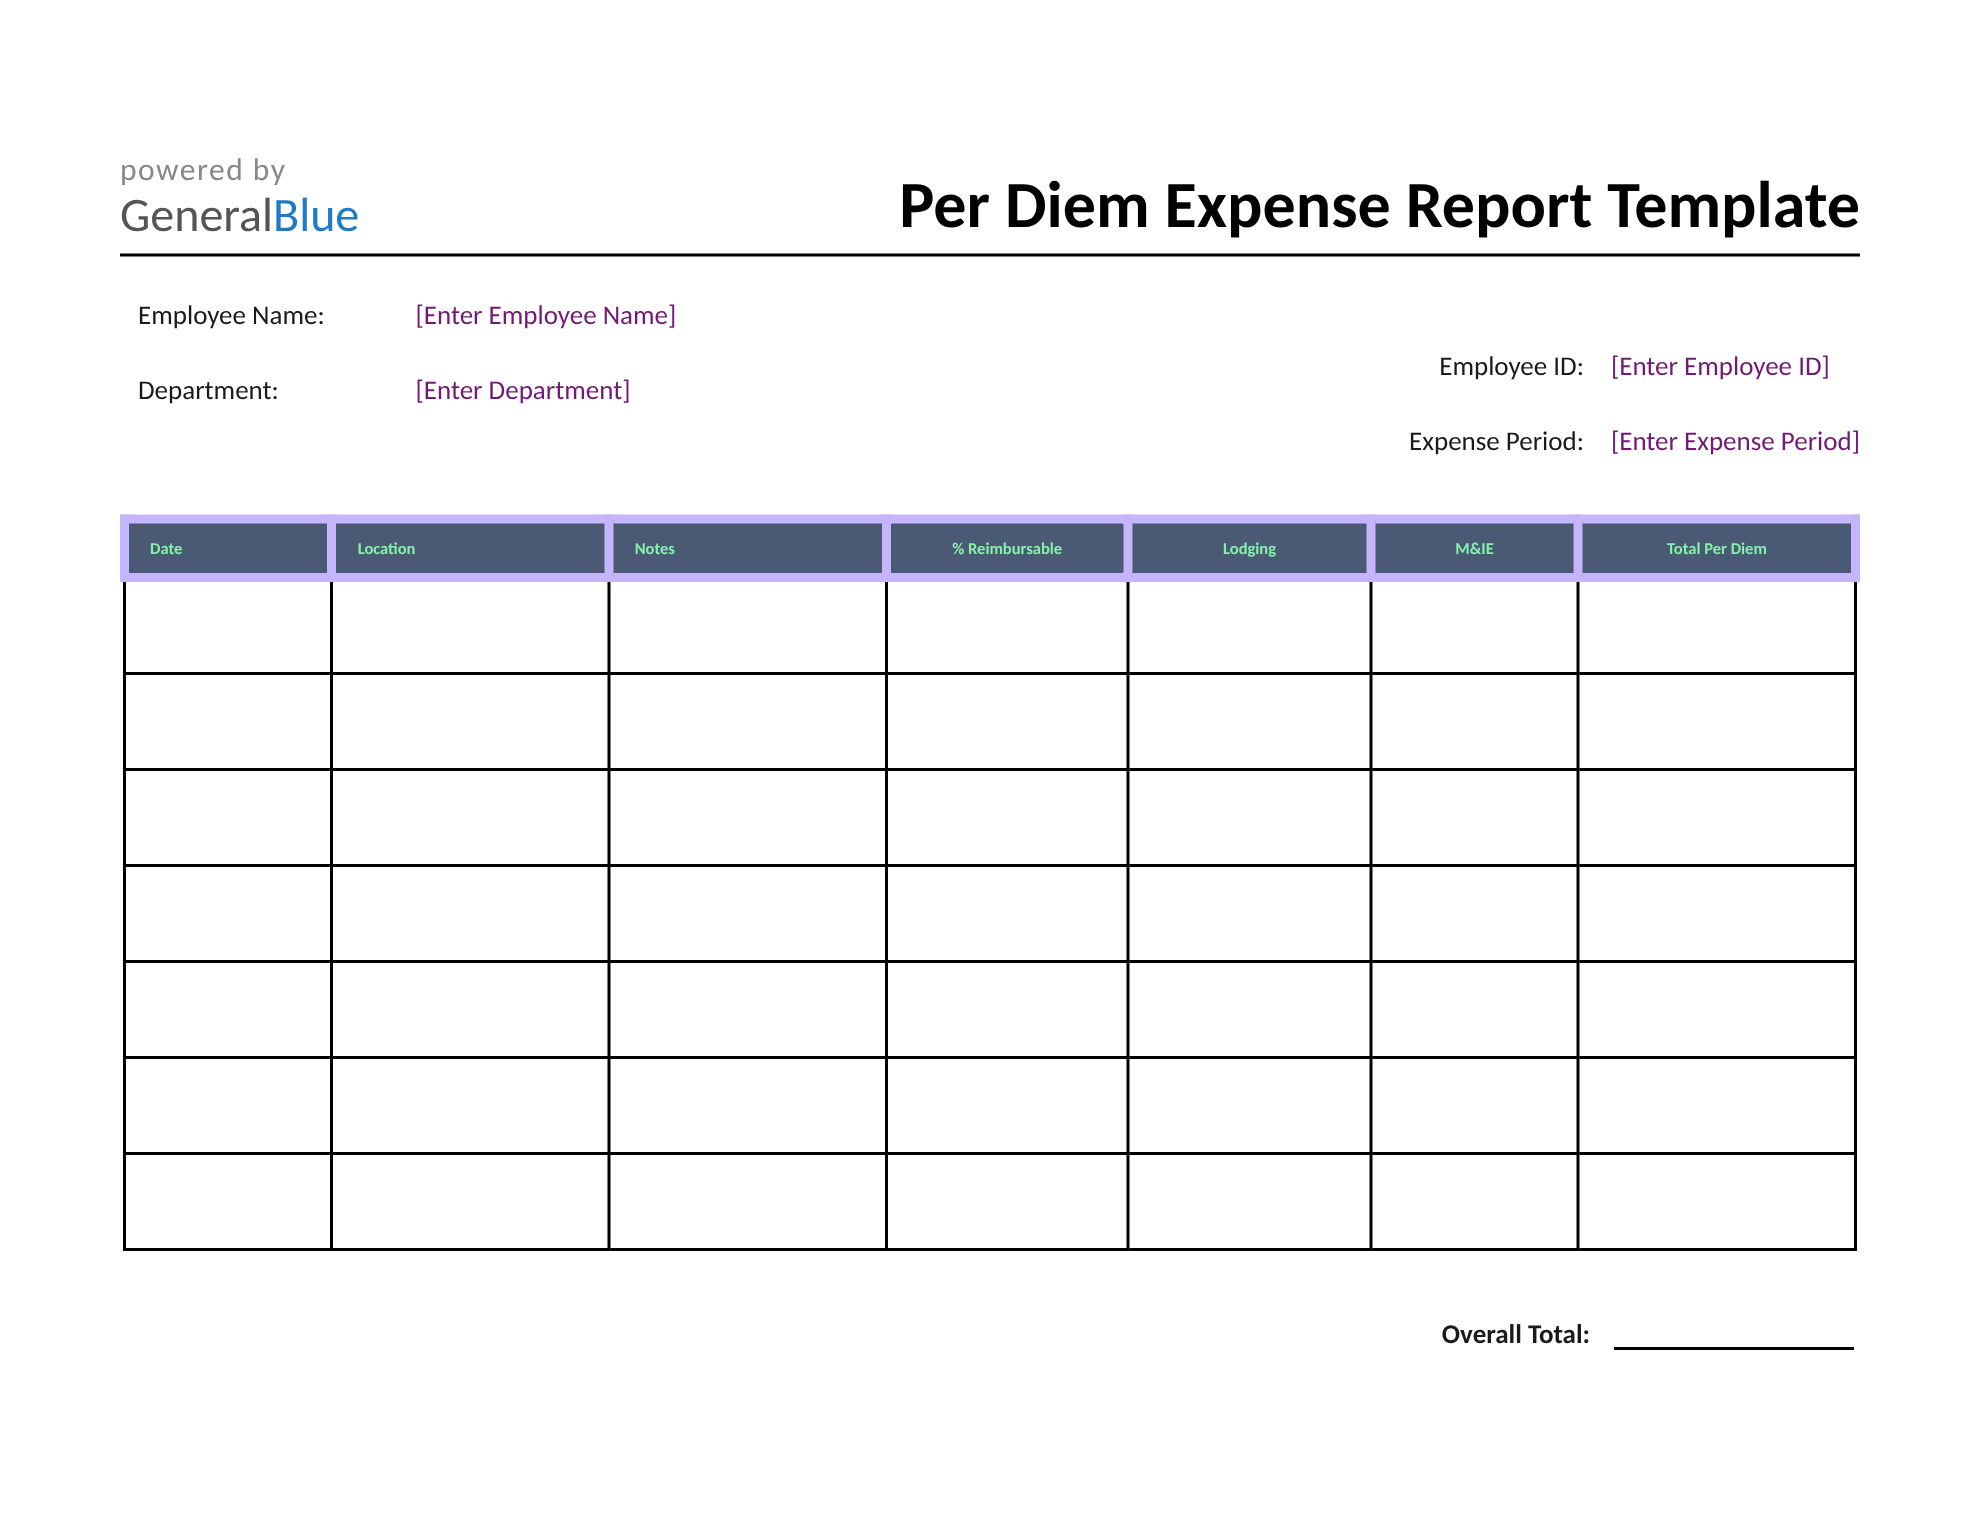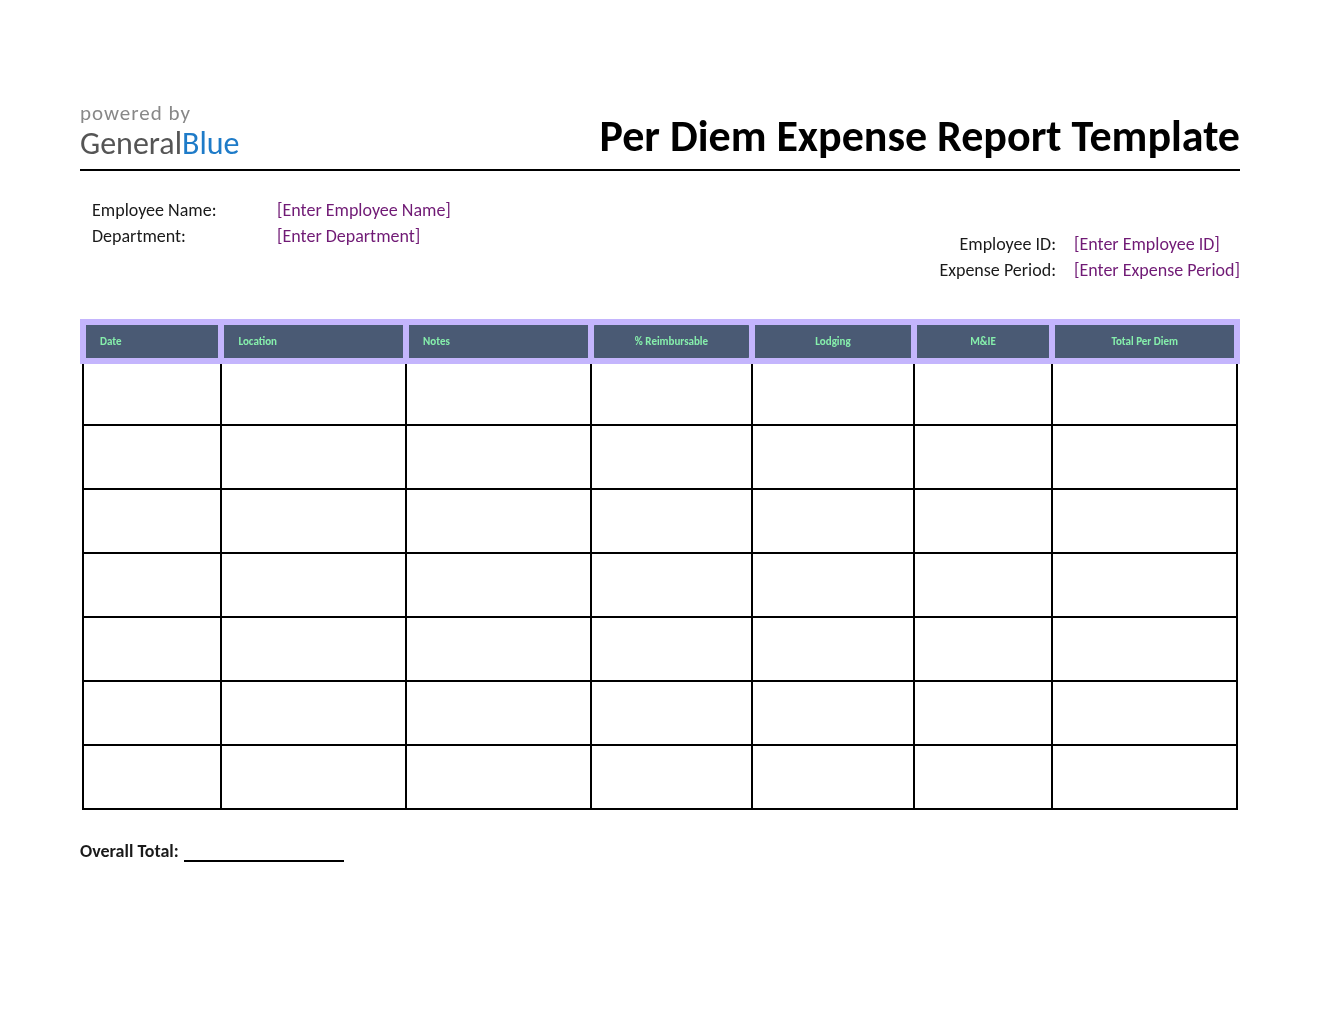--- a/index.html
+++ b/index.html
@@ -24,21 +24,21 @@
     .logo { font-size: 32px; font-weight: 400; }
     .logo .general { color: #555; }
     .logo .blue { color: #1e7bc8; }
     .title { font-size: 44px; font-weight: 700; color: #000; }
     .info-section {
       display: flex;
       justify-content: space-between;
       margin-bottom: 38px;
       padding-left: 12px;
     }
-    .info-left, .info-right { display: flex; flex-direction: column; gap: 4px; }
+    .info-left, .info-right { display: flex; flex-direction: column; gap: 28px; }
     .info-row { display: flex; font-size: 18px; }
     .info-label { width: 185px; font-weight: 400; }
     .info-right .info-label { width: 150px; text-align: right; padding-right: 18px; }
     .info-value { color: #701a75; }
     .info-right { padding-top: 34px; }
     table {
       width: 100%;
       border-collapse: collapse;
       border: 2px solid #000;
     }
@@ -59,24 +59,24 @@
     }
     .col-date { width: 12%; }
     .col-location { width: 16%; }
     .col-notes { width: 16%; }
     .col-reimb { width: 14%; border-radius: 11px; }
     .col-lodging { width: 14%; }
     .col-mie { width: 12%; }
     .col-total { width: 16%; }
     .footer {
       display: flex;
-      justify-content: flex-start;
+      justify-content: flex-end;
       align-items: center;
-      margin-top: 30px;
-      gap: 5px;
+      margin-top: 44px;
+      gap: 16px;
       padding-right: 4px;
     }
     .overall-label { font-size: 18px; font-weight: 700; }
     .overall-line {
       width: 160px;
       border-bottom: 2px solid #000;
       height: 22px;
     }
   </style>
 </head>

